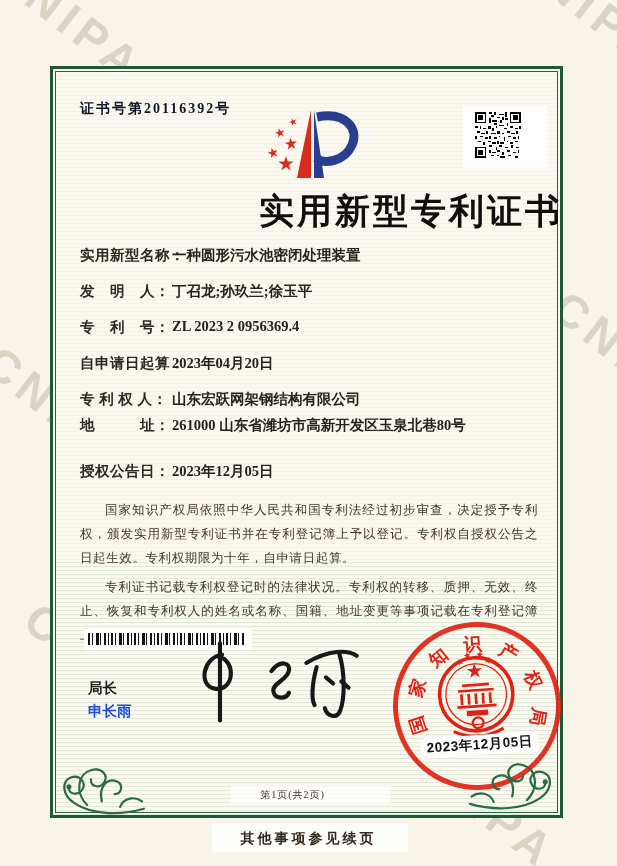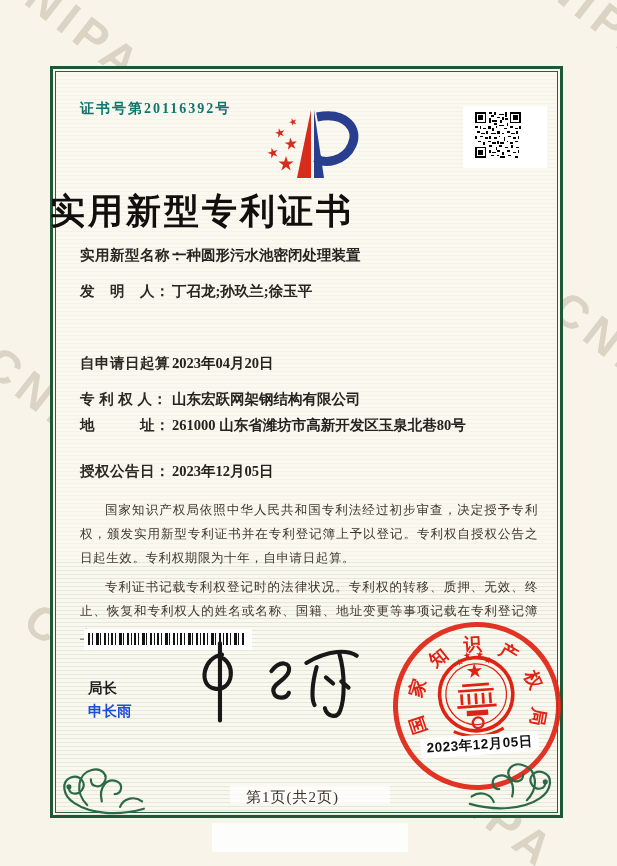--- a/index.html
+++ b/index.html
@@ -20,28 +20,28 @@
                  background:repeating-linear-gradient(0deg, rgba(96,150,112,0.16) 0 1px, transparent 1px 4px);
                  z-index:2; }
   .stripes-hi { position:absolute; left:56px; top:72px; width:501px; height:488px;
                 background:repeating-linear-gradient(0deg, rgba(96,150,112,0.05) 0 1px, transparent 1px 4px);
                 z-index:2; }
   .flourish { position:absolute; z-index:4; }
 
   .content { position:absolute; inset:0; z-index:3; }
 
   .cert-no { position:absolute; left:80px; top:100px; font-size:14px; letter-spacing:2px;
-             color:#0f766e; font-weight:600; }
+             color:#0f172a; font-weight:600; }
 
   
   .logo { position:absolute; left:255px; top:105px; width:110px; height:82px; }
   .qr-patch { position:absolute; left:463px; top:106px; width:84px; height:62px; background:#fff; }
   .qr { position:absolute; left:12px; top:6px; width:46px; height:46px; }
 
-  .main-title { position:absolute; left:50px; top:188px; width:513px; text-align:left;
+  .main-title { position:absolute; left:50px; top:188px; width:513px; text-align:right;
                 font-size:35px; font-weight:bold; letter-spacing:3px; color:#100f0d; }
 
   
   .frow { position:absolute; left:80px; width:470px; height:22px; font-size:14.5px; color:#2c2824; }
   .flabel { font-weight:600; letter-spacing:0.5px; }
   .fcolon { font-weight:600; }
   .fvalue { position:absolute; left:92px; top:0; font-weight:bold; color:#262220; white-space:nowrap; }
   .grant2 { position:absolute; left:207px; top:0; width:260px; }
   .grant2 .fvalue { left:108px; }
 
@@ -78,21 +78,21 @@
   .seal-emblem { position:absolute; left:36px; top:24px; width:96px; height:100px; }
   .seal-date-pill { position:absolute; left:25px; top:113px; width:118px; height:20px;
                     background:#fff; border-radius:3px; display:flex; align-items:center;
                     justify-content:center; }
   .seal-date { font-size:13.5px; font-weight:bold; letter-spacing:0.5px; color:#111;
                font-family:"Liberation Sans","DejaVu Sans",sans-serif; }
 
   .pageinfo-patch { position:absolute; left:230px; top:786px; width:160px; height:17px;
                     background:rgba(255,255,255,0.75); }
   .page-info { position:absolute; left:50px; top:788px; width:485px; text-align:center;
-               font-size:15px; letter-spacing:1px; color:#3a332b; }
+               font-size:10px; letter-spacing:1px; color:#3a332b; }
   .note-patch { position:absolute; left:212px; top:823px; width:196px; height:29px; background:#fdfdfb; }
   .note { position:absolute; left:0; top:830px; width:617px; text-align:center; font-size:14px;
           letter-spacing:3px; color:#33291f; font-weight:600; z-index:3; }
 
   .logo-star { fill:#d92b1c; }
 </style>
 </head>
 <body>
 
 <div id="canvas">
@@ -173,20 +173,24 @@
 
     <div class="main-title">实用新型专利证书</div>
 
     <div class="frow" style="top:246px">
       <span class="flabel">实用新型名称</span><span class="fcolon">：</span>
       <span class="fvalue">一种圆形污水池密闭处理装置</span>
     </div>
     <div class="frow" style="top:282px">
       <span class="flabel">发　明　人</span><span class="fcolon">：</span>
       <span class="fvalue">丁召龙;孙玖兰;徐玉平</span>
+    </div>
+    <div class="frow" style="top:318px">
+      <span class="flabel">专　利　号</span><span class="fcolon">：</span>
+      <span class="fvalue">ZL 2023 2 0956369.4</span>
     </div>
     <div class="frow" style="top:354px">
       <span class="flabel">自申请日起算</span><span class="fcolon">：</span>
       <span class="fvalue">2023年04月20日</span>
     </div>
     <div class="frow" style="top:390px">
       <span class="flabel">专 利 权 人</span><span class="fcolon">：</span>
       <span class="fvalue">山东宏跃网架钢结构有限公司</span>
     </div>
     <div class="frow" style="top:416px">
@@ -256,14 +260,15 @@
       <div class="seal-date-pill">
         <span class="seal-date">2023年12月05日</span>
       </div>
     </div>
 
     <div class="pageinfo-patch"></div>
     <div class="page-info">第1页(共2页)</div>
   </div>
 
   <div class="note-patch"></div>
+  <div class="note">其他事项参见续页</div>
 
 </div>
 
 </body></html>

